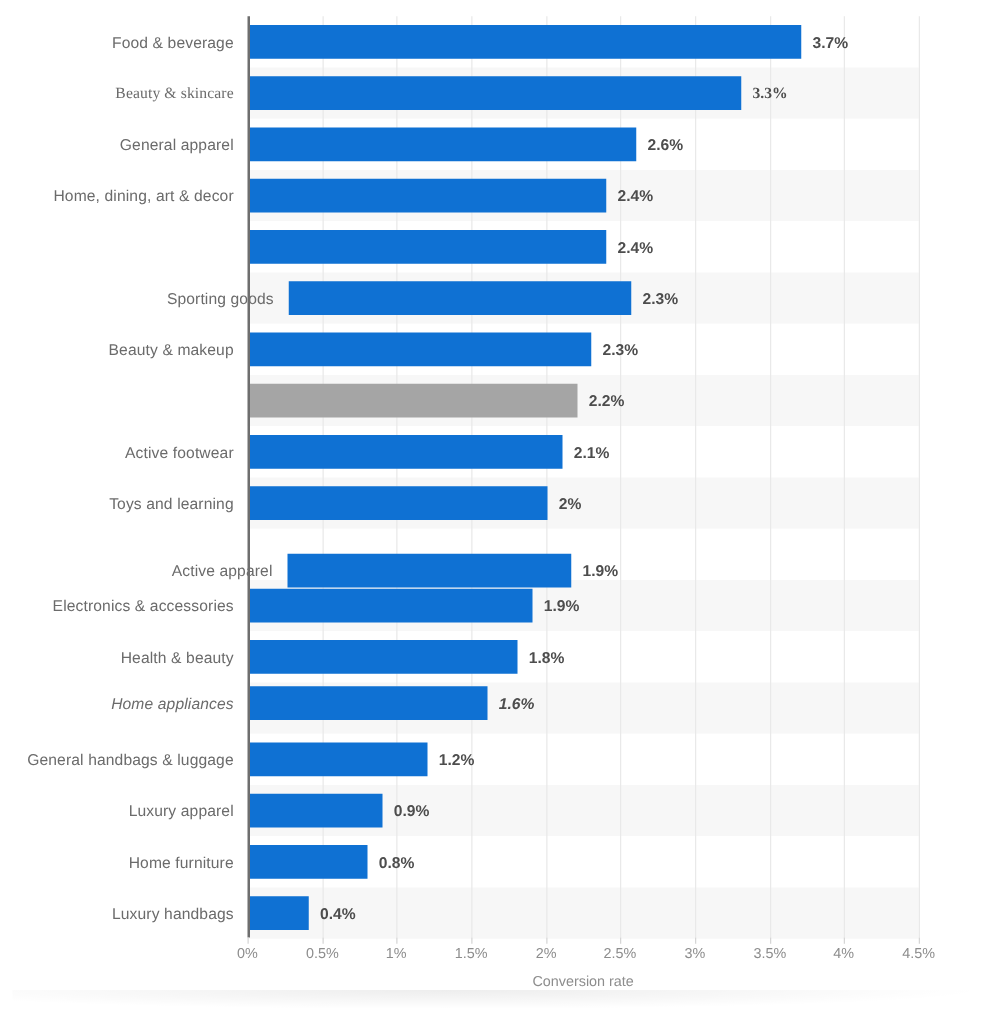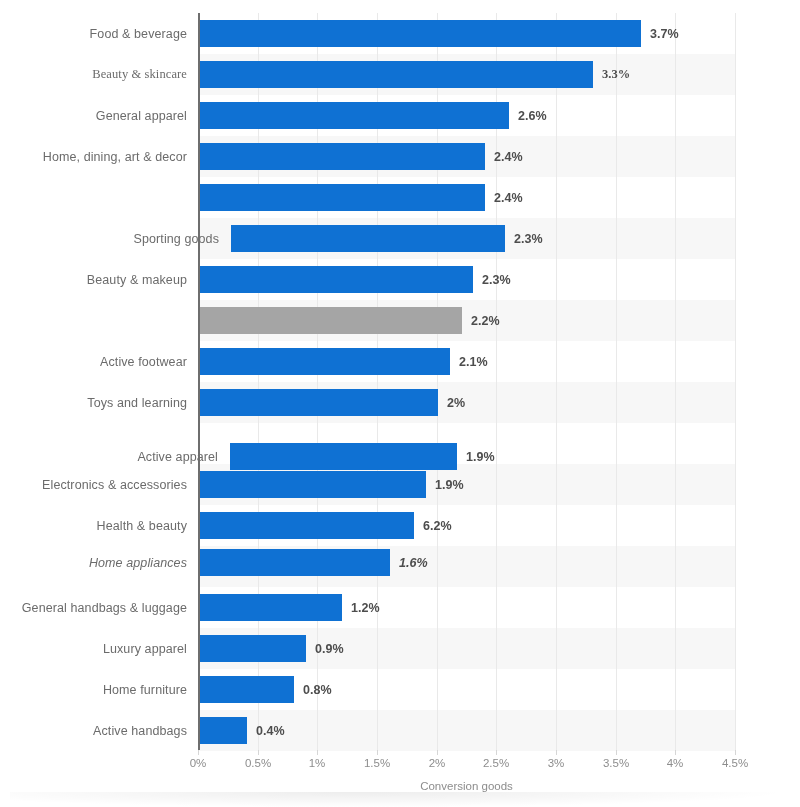--- a/index.html
+++ b/index.html
@@ -232,21 +232,21 @@
           <div class="val-label" style="left: 435px;">1.9%</div>
         </div>
         <div class="row" style="top: 464px;">
           <div class="cat-label">Electronics &amp; accessories</div>
           <div class="bar" style="width: 227px;"></div>
           <div class="val-label" style="left: 435px;">1.9%</div>
         </div>
         <div class="row" style="top: 505px;">
           <div class="cat-label">Health &amp; beauty</div>
           <div class="bar" style="width: 215px;"></div>
-          <div class="val-label" style="left: 423px;">6.2%</div>
+          <div class="val-label" style="left: 423px;">1.8%</div>
         </div>
         <div class="row" style="top: 542px; font-style: italic;">
           <div class="cat-label">Home appliances</div>
           <div class="bar" style="width: 191px;"></div>
           <div class="val-label" style="left: 399px;">1.6%</div>
         </div>
         <div class="row" style="top: 587px;">
           <div class="cat-label">General handbags &amp; luggage</div>
           <div class="bar" style="width: 143px;"></div>
           <div class="val-label" style="left: 351px;">1.2%</div>
@@ -255,21 +255,21 @@
           <div class="cat-label">Luxury apparel</div>
           <div class="bar" style="width: 107px;"></div>
           <div class="val-label" style="left: 315px;">0.9%</div>
         </div>
         <div class="row" style="top: 669px;">
           <div class="cat-label">Home furniture</div>
           <div class="bar" style="width: 95px;"></div>
           <div class="val-label" style="left: 303px;">0.8%</div>
         </div>
         <div class="row" style="top: 710px;">
-          <div class="cat-label">Active handbags</div>
+          <div class="cat-label">Luxury handbags</div>
           <div class="bar" style="width: 48px;"></div>
           <div class="val-label" style="left: 256px;">0.4%</div>
         </div>
       </div>
 
     <div class="axis-line"></div>
 
     <div id="xaxis-layer">
         <div class="xtick-mark" style="left: 198px;"></div>
         <div class="xtick" style="left: 198px;">0%</div>
@@ -286,17 +286,17 @@
         <div class="xtick-mark" style="left: 556px;"></div>
         <div class="xtick" style="left: 556px;">3%</div>
         <div class="xtick-mark" style="left: 616px;"></div>
         <div class="xtick" style="left: 616px;">3.5%</div>
         <div class="xtick-mark" style="left: 675px;"></div>
         <div class="xtick" style="left: 675px;">4%</div>
         <div class="xtick-mark" style="left: 735px;"></div>
         <div class="xtick" style="left: 735px;">4.5%</div>
       </div>
 
-    <div id="x-axis-title">Conversion goods</div>
+    <div id="x-axis-title">Conversion rate</div>
   </div>
 
   <div id="bottom-shadow"></div>
 </div>
 
 </body></html>

